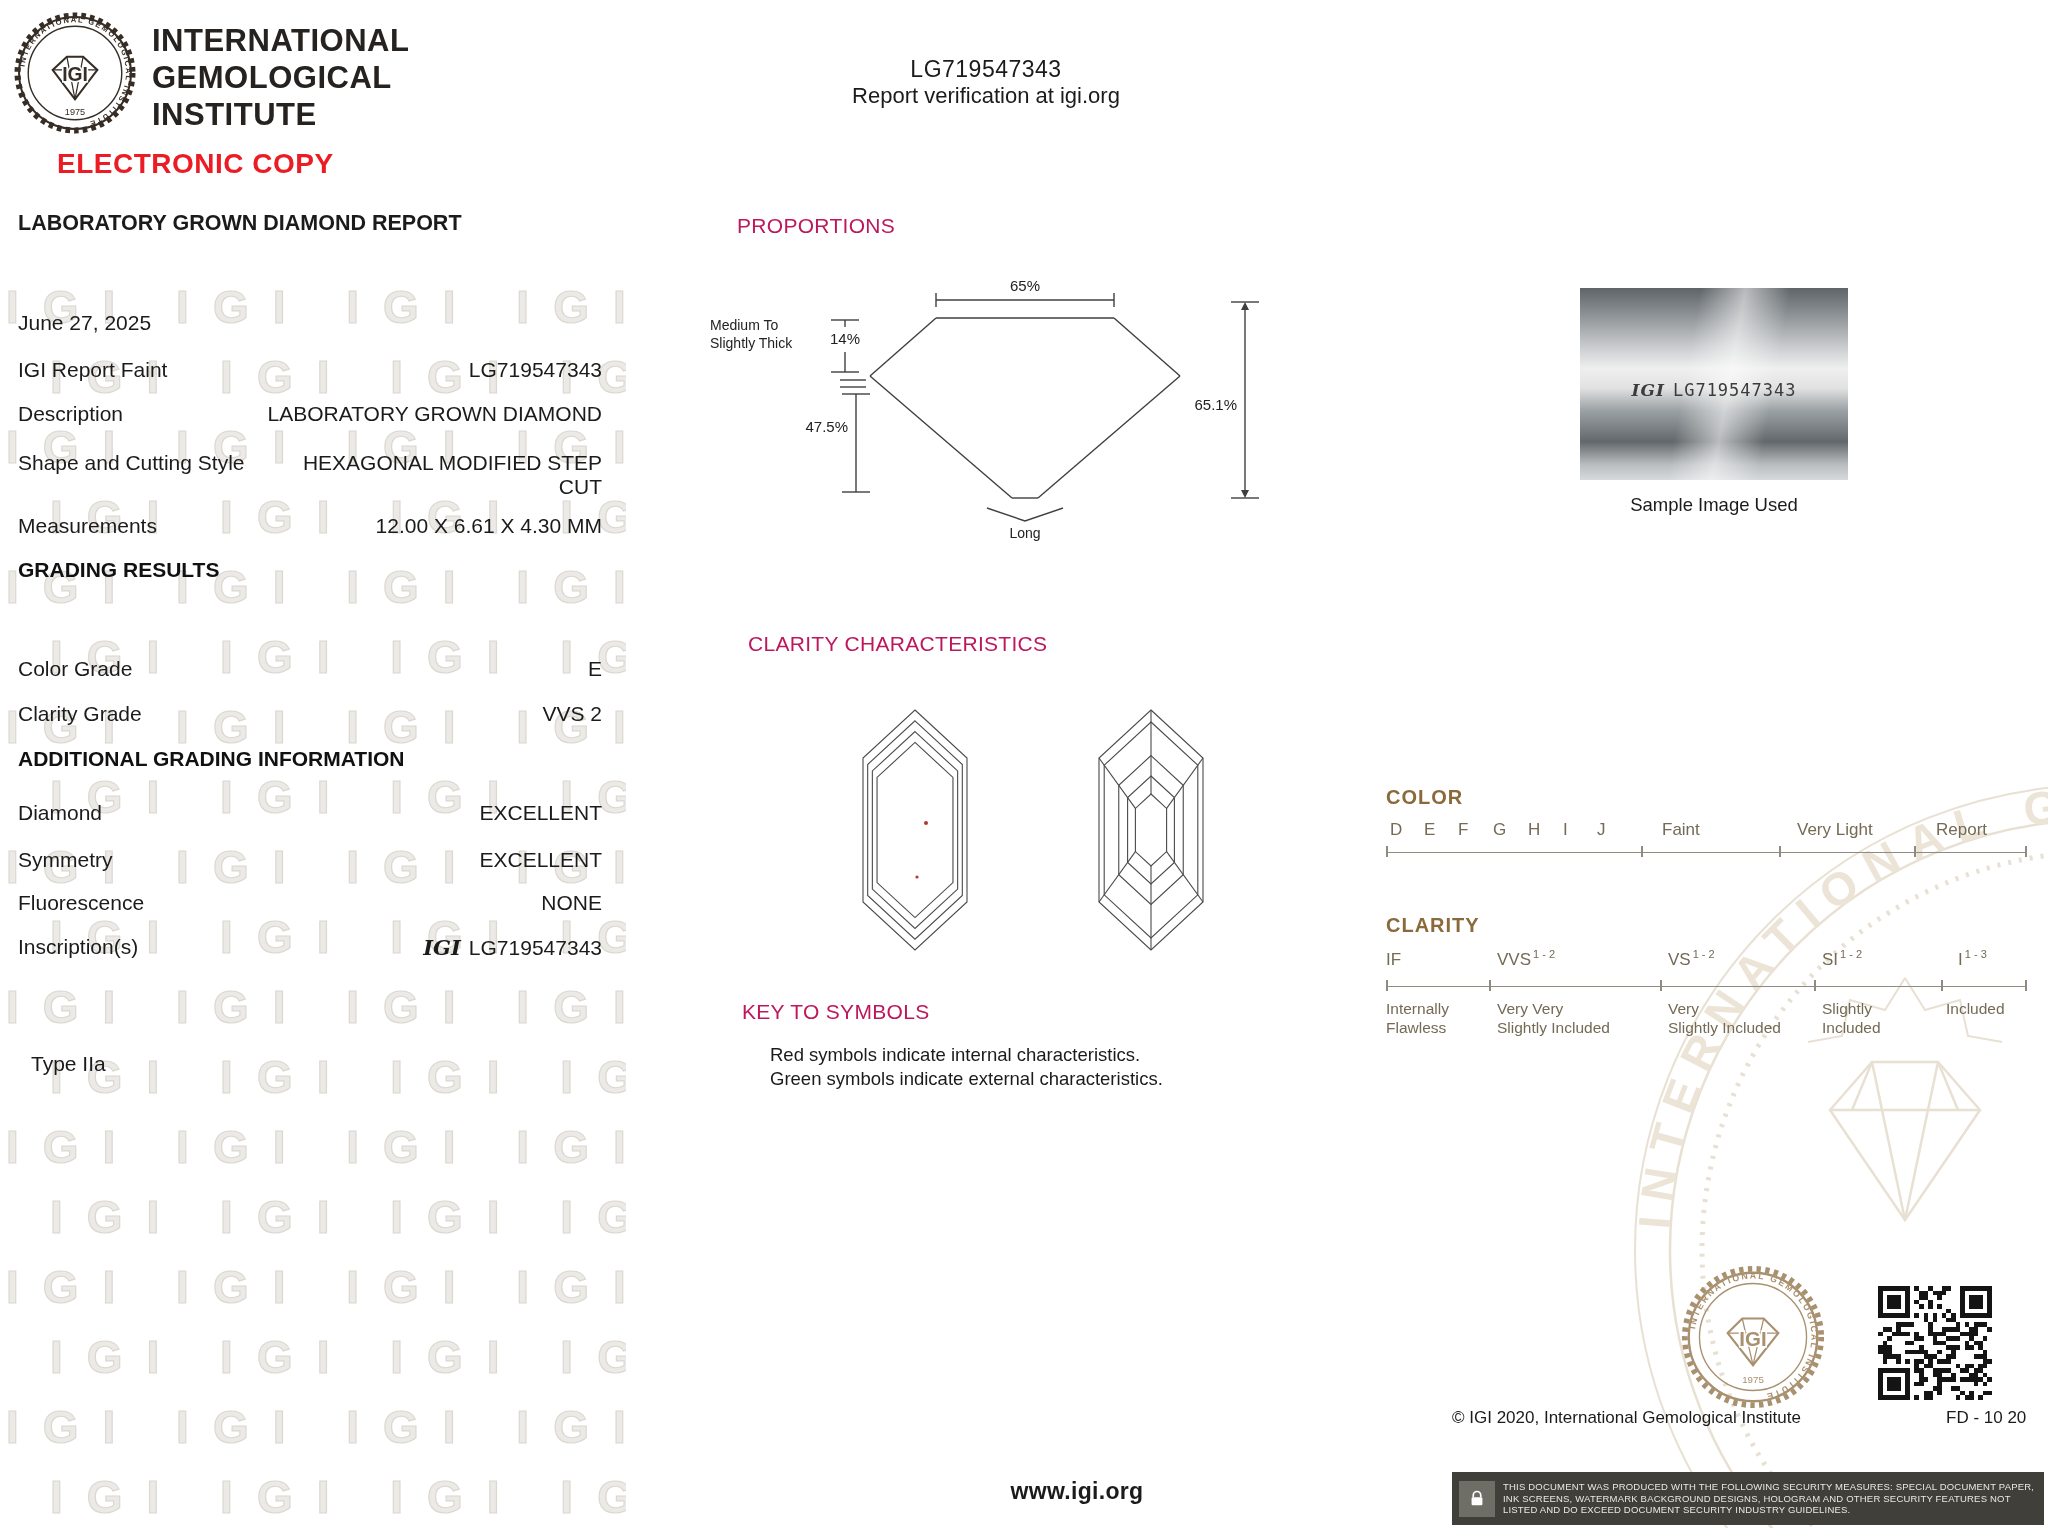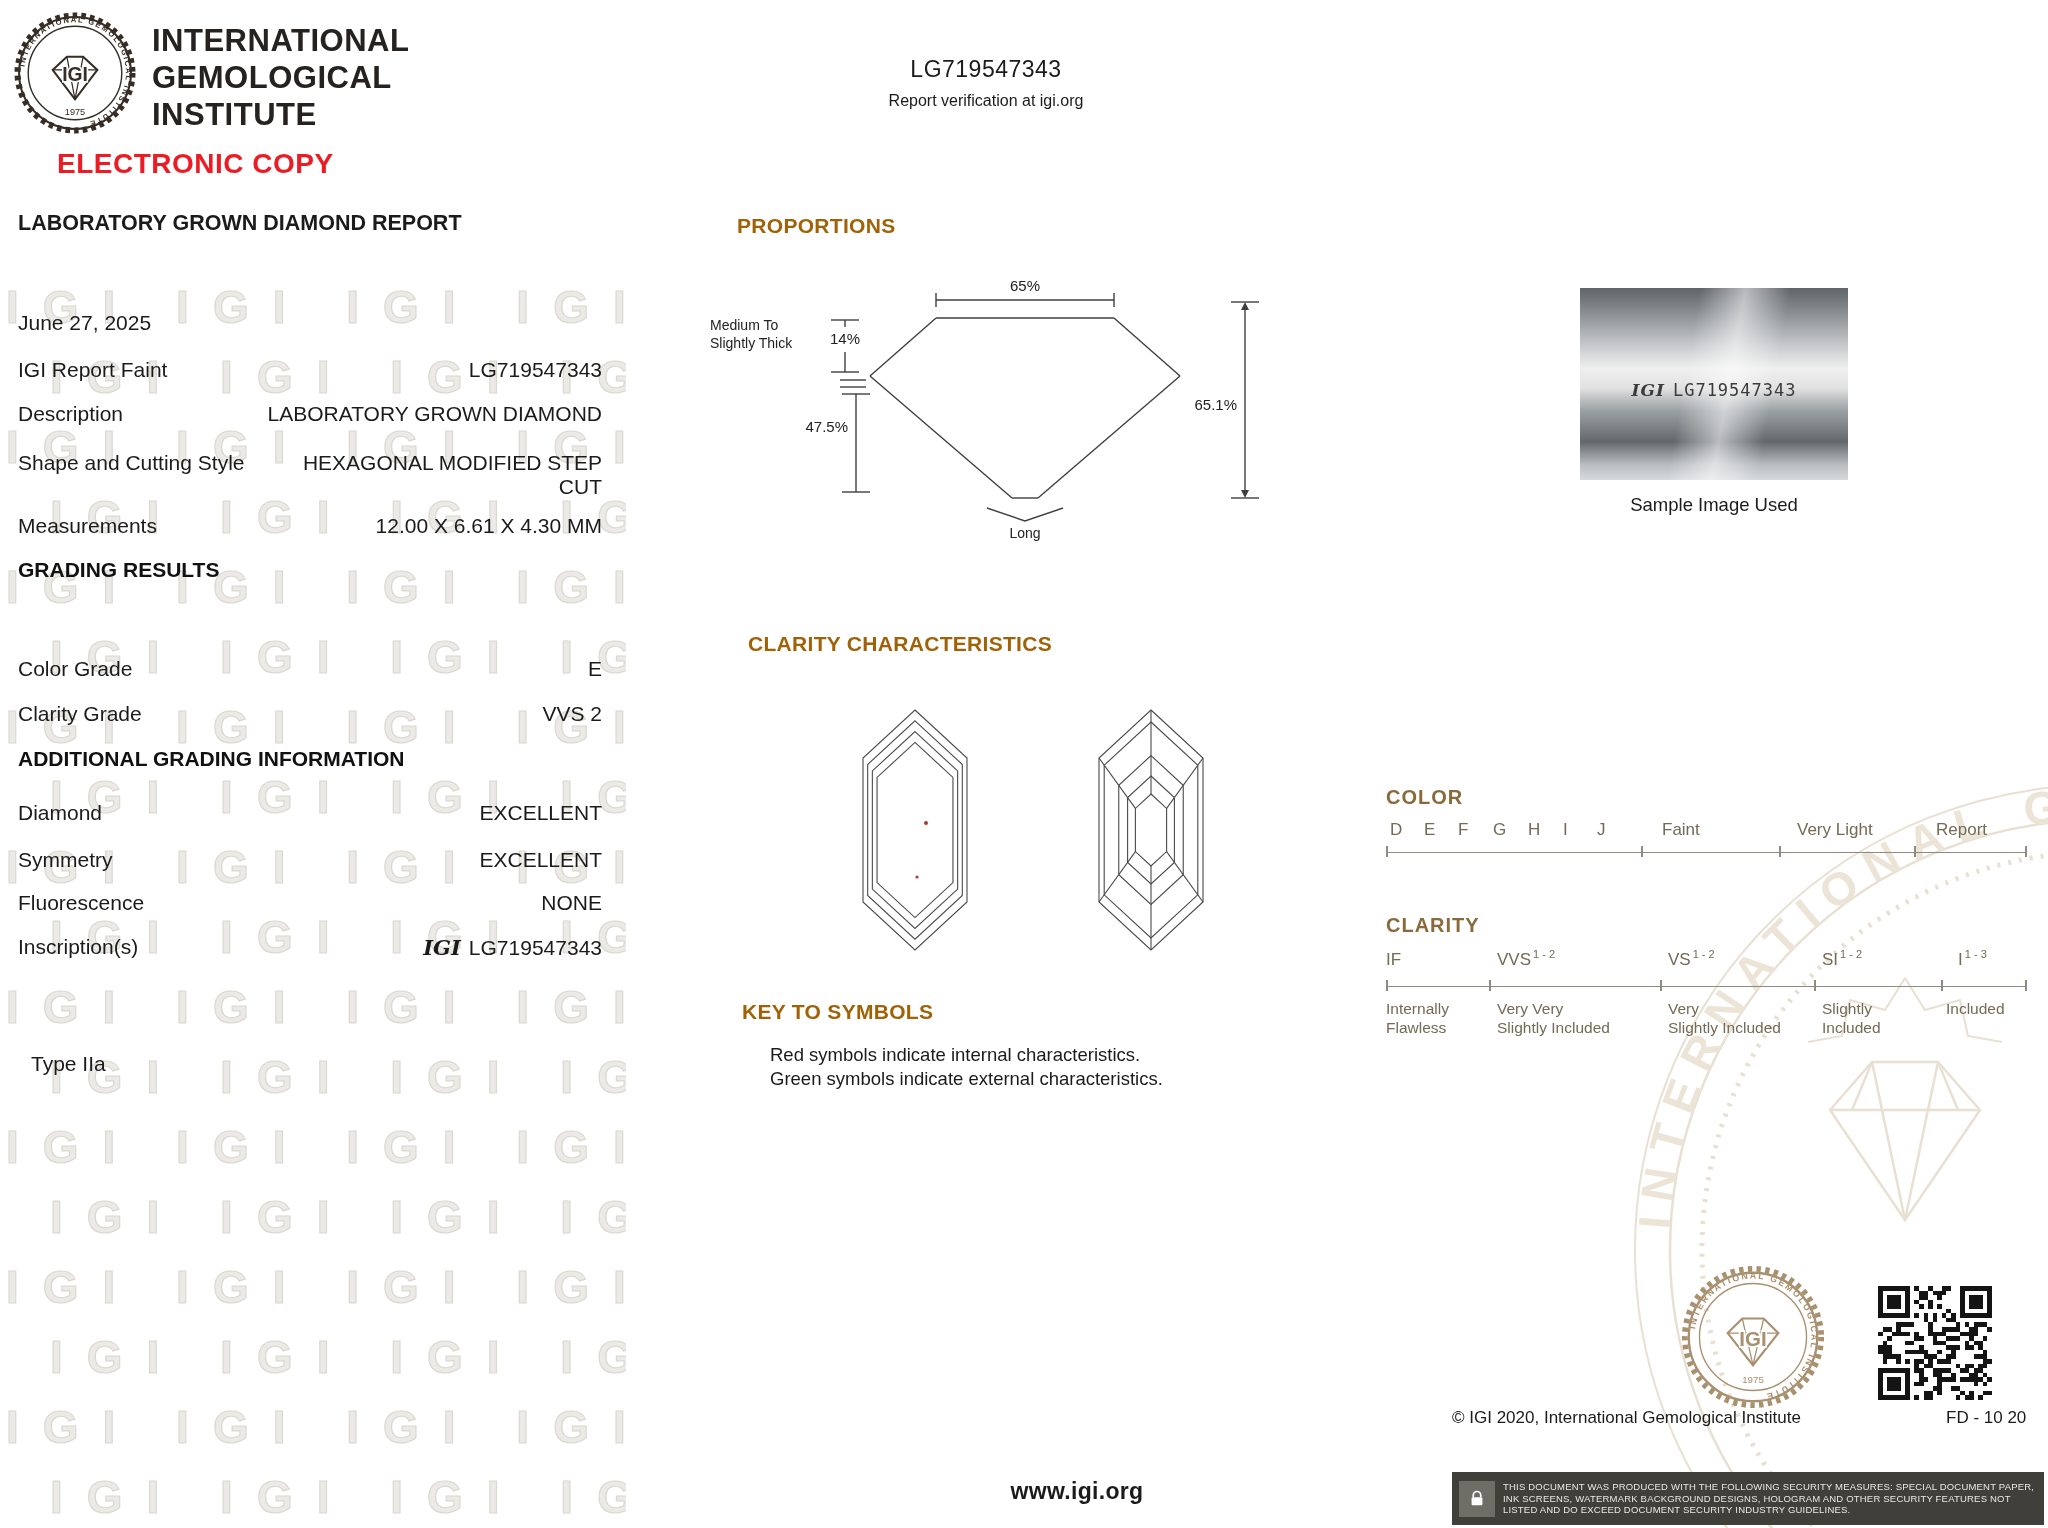--- a/index.html
+++ b/index.html
@@ -14,33 +14,33 @@
   .wm-row.alt{margin-left:44px}
 
   
   .big-wm{position:absolute;left:1400px;top:660px;width:648px;height:868px;z-index:0;opacity:.5}
 
   .logo-seal{position:absolute;left:14px;top:12px;width:122px;height:122px;z-index:1}
   .org-title{left:152px;top:22px;font-size:31px;font-weight:bold;line-height:37px;color:#262220;letter-spacing:.5px}
   .ecopy{left:57px;top:148px;font-size:28px;font-weight:bold;color:#ec1c24;letter-spacing:.5px}
   .top-center{left:726px;top:56px;width:520px;text-align:center}
   .top-num{font-size:23px;letter-spacing:.5px}
-  .top-verify{margin-top:9px;font-size:16px}
+  .top-verify{font-size:22px}
 
   .report-title{left:18px;top:211px;font-size:21.5px;font-weight:bold}
   .row{position:absolute;z-index:1;left:18px;width:584px;font-size:21px;height:26px}
   .lbl{position:absolute;left:0;white-space:nowrap}
   .val{position:absolute;right:0;text-align:right}
   .val.wide{width:300px}
   .sec{position:absolute;z-index:1;left:18px;font-size:21px;font-weight:bold;color:#111}
   .comments{left:18px;top:969px;width:584px;font-size:21px;line-height:27px}
   .typeline{left:31px;top:1052px;font-size:21px}
   .insc-logo{font-style:italic;font-family:"DejaVu Serif",serif;font-weight:bold;margin-right:8px}
 
-  .mid-h{position:absolute;z-index:1;font-size:21px;font-weight:bold;letter-spacing:.3px;color:#a16207}
+  .mid-h{position:absolute;z-index:1;font-size:21px;font-weight:normal;letter-spacing:.3px;color:#be185d}
   .key-line{position:absolute;z-index:1;left:770px;font-size:18.5px}
 
   .prop-svg{position:absolute;left:690px;top:264px;width:600px;height:300px;z-index:1}
   .hex-svg{position:absolute;left:820px;top:700px;width:420px;height:270px;z-index:1}
 
   .sample-img{left:1580px;top:288px;width:268px;height:192px;
     background:
       linear-gradient(100deg, rgba(255,255,255,0) 40%, rgba(255,255,255,.55) 55%, rgba(255,255,255,0) 70%),
       linear-gradient(180deg,#5f6468 0%,#8d9296 14%,#c7cacc 30%,#efefef 42%,#e2e2e2 52%,#9aa0a4 64%,#63686c 80%,#b9bdc0 92%,#d7dadc 100%);}
   .sample-insc{position:absolute;left:0;right:0;top:92px;text-align:center;

